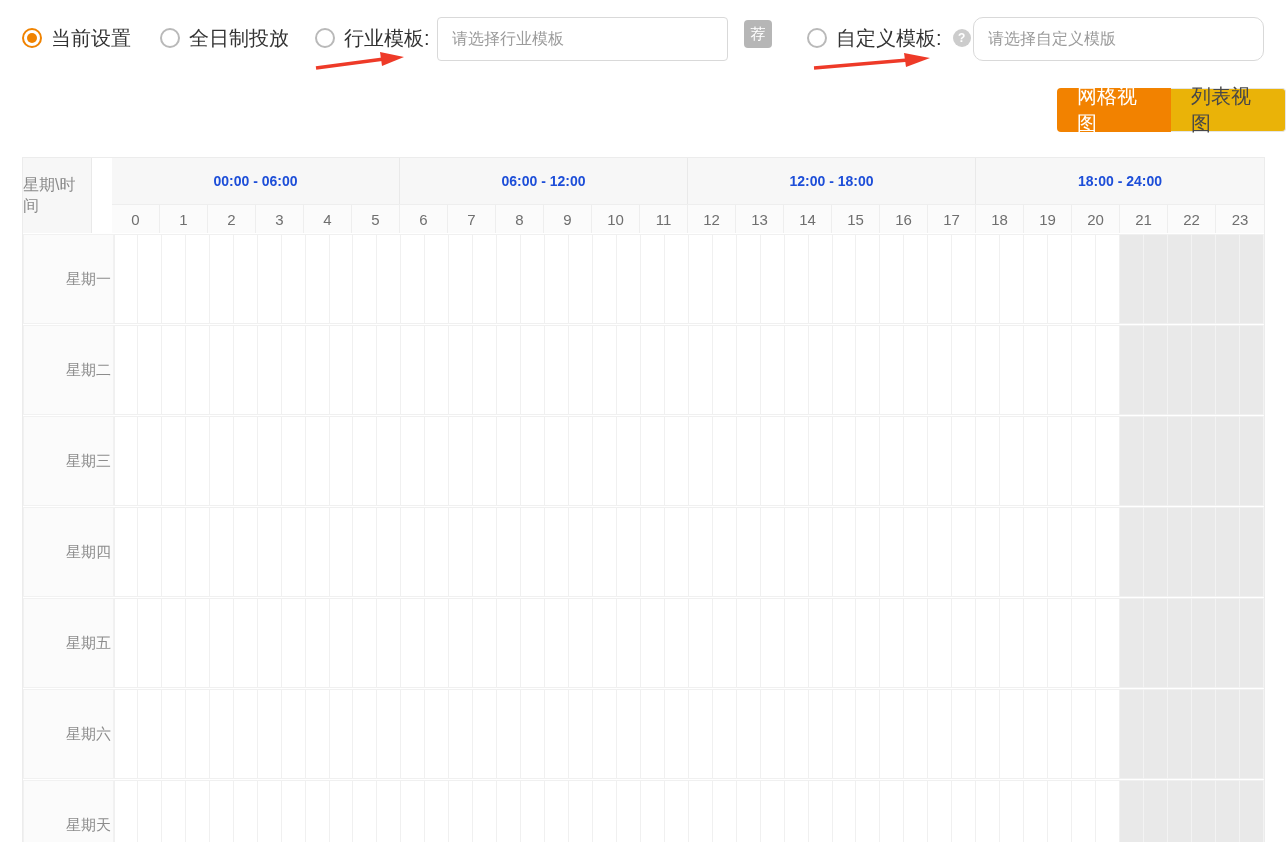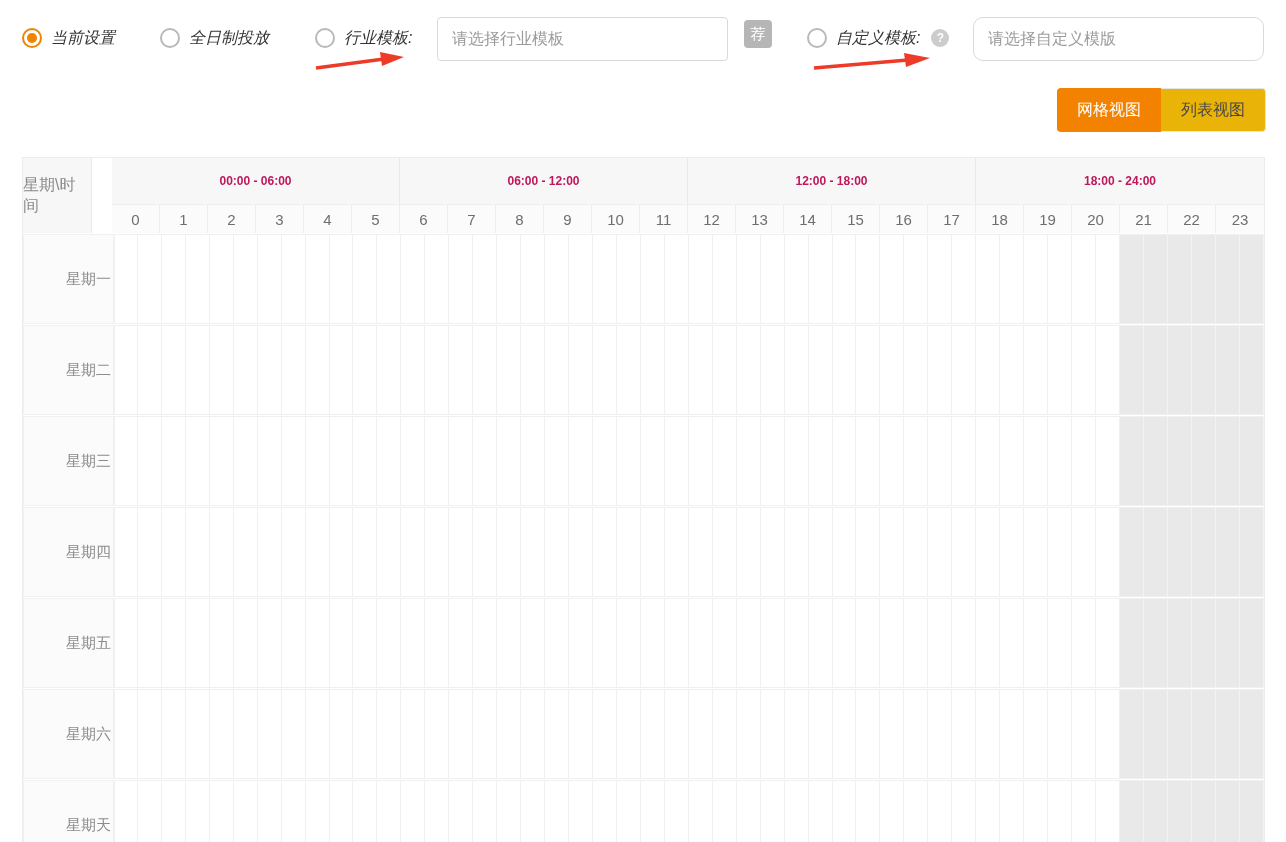--- a/index.html
+++ b/index.html
@@ -6,48 +6,48 @@
   html,body { width:1286px; height:842px; overflow:hidden; background:#fff;
     font-family:"Liberation Sans","DejaVu Sans",sans-serif; }
   .page { position:relative; width:1286px; height:842px; }
 
   
   .toolbar { position:absolute; left:0; top:0; width:1286px; height:80px; }
   .radio-group { position:absolute; display:flex; align-items:center; gap:9px; height:28px; top:24px; cursor:pointer; }
   .radio-circle { width:20px; height:20px; border-radius:50%; border:2px solid #b9b9b9; background:#fff; flex:0 0 auto; position:relative; }
   .radio-circle.checked { border-color:#f08300; }
   .radio-circle.checked::after { content:""; position:absolute; left:3px; top:3px; width:10px; height:10px; border-radius:50%; background:#f08300; }
-  .radio-label { font-size:16px; color:#333; white-space:nowrap;font-style:italic; }
+  .radio-label { font-size:20px; color:#333; white-space:nowrap; }
   .tpl-input { position:absolute; top:17px; height:44px; width:291px; border:1px solid #d9d9d9; border-radius:4px;
     padding:0 14px; font-size:16px; color:#333; outline:none; background:#fff;
     font-family:"Liberation Sans","DejaVu Sans",sans-serif; }
   .tpl-input::placeholder { color:#9b9b9b; opacity:1; }
   .rec-badge { position:absolute; left:744px; top:20px; width:28px; height:28px; background:#b6b6b6; color:#fff;
     border-radius:4px; font-size:15px; display:flex; align-items:center; justify-content:center; }
   .help-circle { width:18px; height:18px; border-radius:50%; background:#cccccc; color:#fff; font-size:12px; font-weight:bold;
     display:flex; align-items:center; justify-content:center; margin-left:2px; cursor:pointer; }
   .arrow-annot { position:absolute; pointer-events:none; }
 
   
   .view-tabs { position:absolute; left:1057px; top:88px; display:flex; }
   .view-tab { height:44px; padding:0 20px; display:flex; align-items:center; justify-content:center;
-    font-size:16px; cursor:pointer; }
+    font-size:20px; cursor:pointer; }
   .view-tab.active { background:#f28200; color:#fff; border-radius:4px 0 0 4px; }
   .view-tab.plain { background:#eab308; color:#484848; border:1px solid #e5e5e5; border-left:none; border-radius:0 4px 4px 0; }
 
   
   .sched { position:absolute; left:22px; top:157px; width:1243px;
     border:1px solid #ececec; border-bottom:none; background:#fff; }
   .thead { display:flex;gap:20px; }
   .corner-cell { width:91px; height:75px; background:#f7f7f7; border-right:1px solid #e9e9e9;
     display:flex; align-items:center; justify-content:center; font-size:16px; color:#8a8a8a; }
   .head-right { flex:1; display:flex; flex-direction:column; }
   .ranges-row { display:flex; height:46px; }
   .range-cell { width:288px; height:46px; background:#f7f7f7; border-right:1px solid #e9e9e9;
-    display:flex; align-items:center; justify-content:center; font-size:12px; font-weight:bold; color:#be185d; }
+    display:flex; align-items:center; justify-content:center; font-size:14px; font-weight:bold; color:#1d4ed8; }
   .range-cell:last-child { border-right:none; }
   .hours-row { display:flex; height:29px; border-top:1px solid #eeeeee; }
   .hour-cell { width:48px; height:28px; background:#fbfbfb; border-right:1px solid #eeeeee;
     display:flex; align-items:center; justify-content:center; font-size:15px; color:#6f6f6f; }
   .hour-cell:last-child { border-right:none; }
   .tbody { display:flex; flex-direction:column; background:#fff; }
   .day-row { display:flex; height:90px; margin-top:1px; }
   .day-cell { width:91px; background:#fbfbfb; border:1px solid #f1f1f1; border-top:none;
     display:flex; align-items:center; justify-content:center; font-size:15px; color:#8c8c8c;padding-left:40px; }
   .day-row .day-cell { border-top:1px solid #f1f1f1; }

